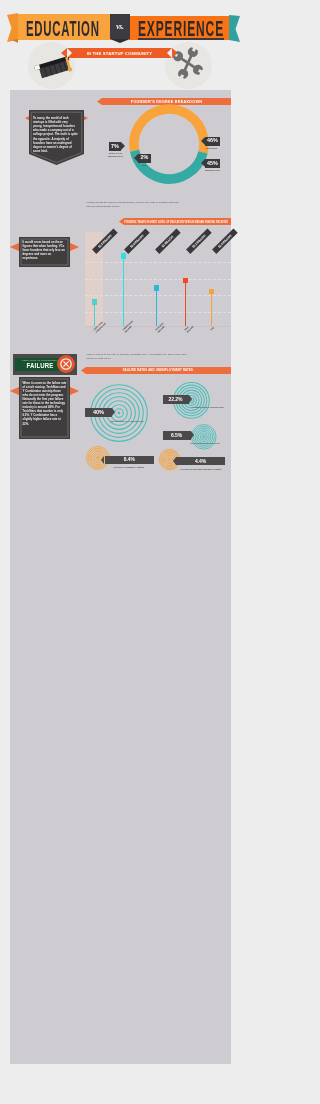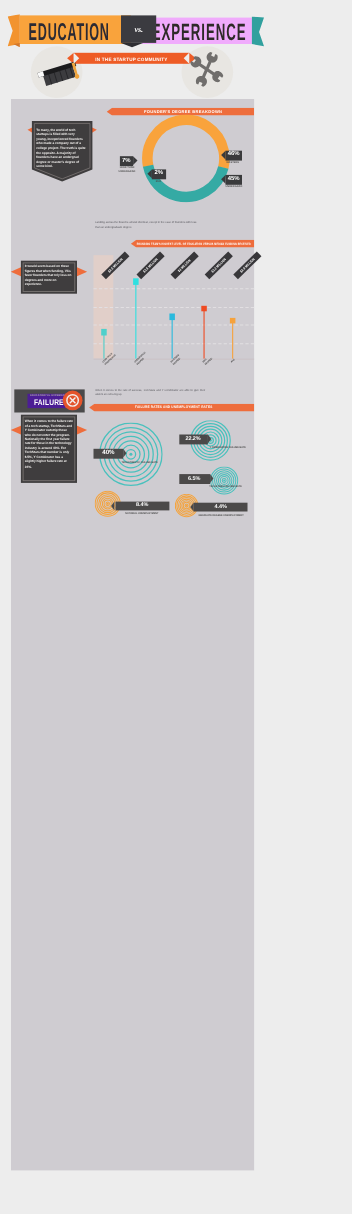--- a/index.html
+++ b/index.html
@@ -16,26 +16,26 @@
 
   .ribbon{position:absolute;}
   .rb-body{position:absolute;top:0;display:flex;align-items:center;justify-content:center;}
 
   #ribL{left:8px;top:14px;height:27px;}
   #ribL .rb-body{left:10px;width:101px;height:26px;background:#f9a33c;justify-content:flex-start;padding-left:8px;}
   #ribL .rb-text{font-size:22px;font-weight:bold;letter-spacing:1.4px;color:#2c2a33;
       transform:scaleX(.52);transform-origin:left center;display:block;line-height:1;
       position:relative;top:2px;white-space:nowrap;}
   #ribR{left:129px;top:16px;height:25px;}
-  #ribR .rb-body{left:0;width:100px;height:24px;background:#f0abfc;justify-content:flex-start;padding-left:9px;}
+  #ribR .rb-body{left:0;width:100px;height:24px;background:#f97316;justify-content:flex-start;padding-left:9px;text-decoration:underline;}
   #ribR .rb-text{font-size:21.5px;font-weight:bold;letter-spacing:1.5px;color:#2e2a28;
       transform:scaleX(.56);transform-origin:left center;display:block;line-height:1;
       position:relative;top:1.5px;white-space:nowrap;}
 
-  .vsbadge{position:absolute;left:110px;top:14px;width:32px;height:25px;background:#3b3b40;
+  .vsbadge{position:absolute;left:110px;top:14px;width:20px;height:25px;background:#3b3b40;
      display:flex;align-items:center;justify-content:center;z-index:6;}
   .vsbadge span{color:#fff;font-family:"Liberation Serif",serif;font-style:italic;font-size:7.5px;font-weight:bold;letter-spacing:-.2px;}
   .vs-notch{position:absolute;left:110px;top:39px;width:0;height:0;border-left:10px solid transparent;
      border-right:10px solid transparent;border-top:4px solid #2d2d32;z-index:6;}
 
   .subbar{position:absolute;left:67px;top:48px;width:105px;height:10px;background:#ee5c26;z-index:4;
      display:flex;align-items:center;justify-content:center;}
   .subbar span{font-size:4.2px;font-weight:bold;color:#fff;letter-spacing:.18px;white-space:nowrap;}
   .subbar-lt{position:absolute;left:61px;top:48px;width:0;height:0;border-top:5px solid transparent;
      border-bottom:5px solid transparent;border-right:6px solid #ee5c26;z-index:4;}
@@ -298,21 +298,21 @@
       <span>$3 MILLION</span>
       </div>
     <div class="vtag" style="left:179.9px;top:158.2px;transform:rotate(-44.5deg)">
       <span>$3.2 MILLION</span>
       </div>
     <div class="vtag" style="left:206.0px;top:158.2px;transform:rotate(-44.5deg)">
       <span>$2.9 MILLION</span>
       </div>
 
     <div class="stag" style="left:2.6px;top:264px;width:64px;height:21px;background:#4b4a4b">
-      <div class="txt" style="width:38px;margin-left:12px;background:#4c1d95">
+      <div class="txt" style="width:50px;margin-left:2px;background:#14532d">
         <span class="s1">EDUCATION VS. EXPERIENCE</span>
         <span class="s2">FAILURE</span>
       </div>
       <div class="cic" style="left:44.7px;top:1.4px;width:18px;height:18px;background:#e4542b">
         <svg width="12" height="12" viewBox="0 0 12 12">
           <circle cx="6" cy="6" r="5.2" fill="none" stroke="#f2f0ed" stroke-width="1.3"></circle>
           <path d="M3.4 3.4 L8.6 8.6 M8.6 3.4 L3.4 8.6" stroke="#f2f0ed" stroke-width="1.3"></path>
         </svg>
       </div>
     </div>

